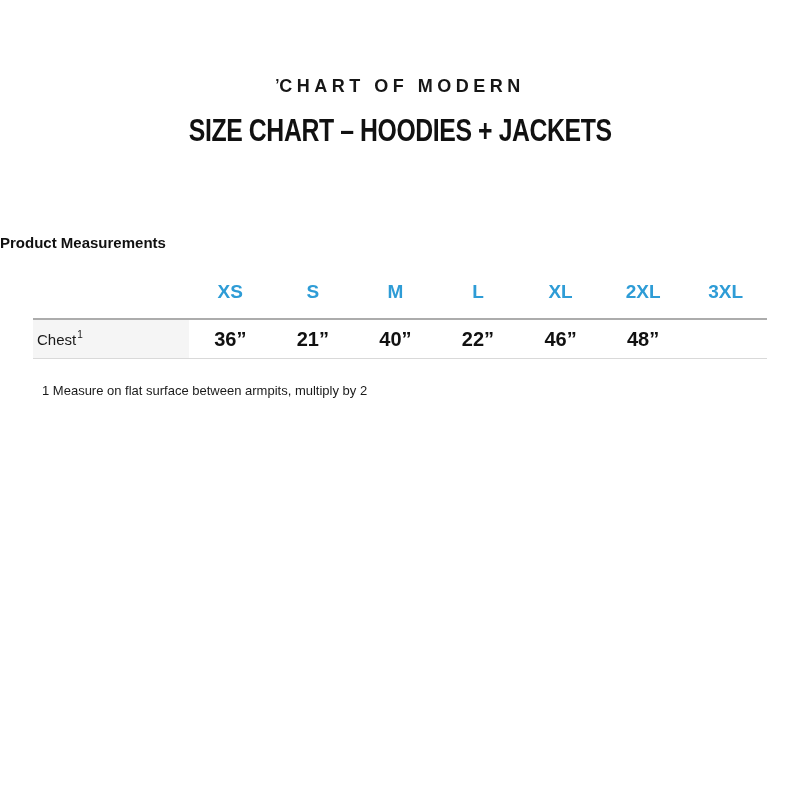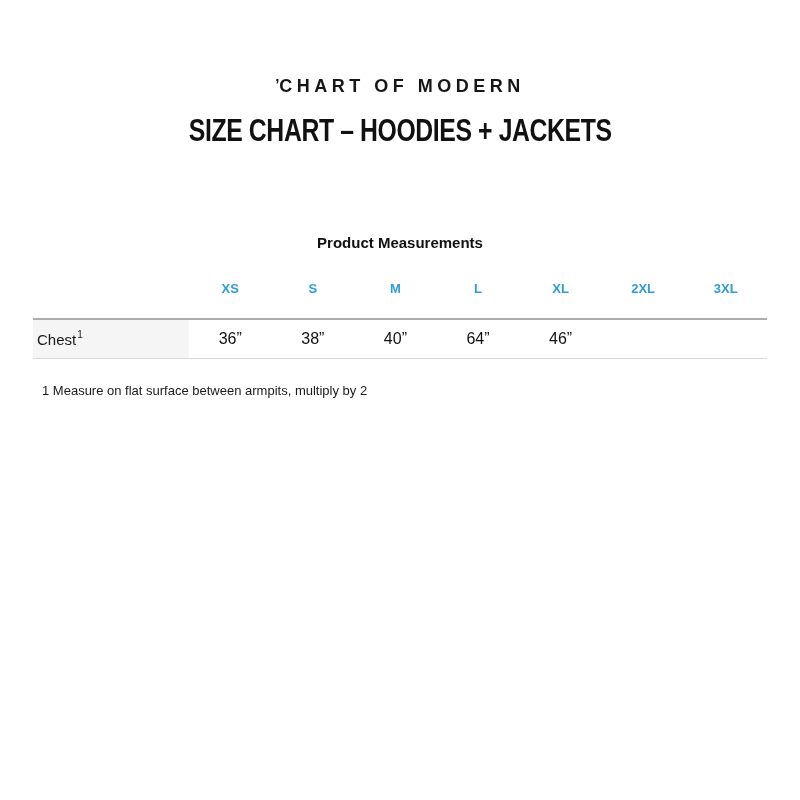--- a/index.html
+++ b/index.html
@@ -32,54 +32,54 @@
     text-align: center; color: #111;
   }
   .title-inner {
     display: inline-block; white-space: nowrap;
     font-size: 31px; font-weight: 600; letter-spacing: -0.5px;
     transform: scaleX(0.8); transform-origin: 50% 50%;
   }
 
   .section-heading {
     position: absolute; top: 234px; left: 0; width: 800px;
-    text-align: center;
+    text-align: left;
     font-size: 15px; font-weight: 600; color: #111;
   }
 
   .size-table { position: absolute; top: 278px; left: 33px; width: 734px; }
   .header-row {
     display: grid; grid-template-columns: 156px repeat(7, 1fr);
     height: 40px; align-items: start; padding-top: 3px;
   }
   .col-header {
     text-align: center;
     color: var(--accent);
-    font-size: 13px; font-weight: 700;
+    font-size: 19px; font-weight: 700;
   }
   .data-row {
     display: grid; grid-template-columns: 156px repeat(7, 1fr);
     height: 41px; align-items: stretch;
     border-top: 2px solid #acacac;
     border-bottom: 1px solid #d9d9d9;
   }
   .row-label {
     background: #f5f5f5;
     display: flex; align-items: center;
     padding-left: 4px;
     font-size: 15px; font-weight: 400; color: #1a1a1a;
   }
   .row-label sup {
     font-size: 10px; line-height: 1;
     transform: translateY(-4px);
     margin-left: 1px;
   }
   .cell {
     display: flex; align-items: center; justify-content: center;
-    font-size: 16px; font-weight: 400; color: #111;
+    font-size: 20px; font-weight: 700; color: #111;
   }
 
   .footnote {
     position: absolute; top: 383px; left: 42px;
     font-size: 13px; font-weight: 400; color: #1a1a1a; text-align: right;
   }
 
   .bottom-note {
     position: absolute; top: 695px; left: 0; width: 800px;
     text-align: center;
@@ -113,24 +113,25 @@
       <div class="col-header">2XL</div>
       <div class="col-header">3XL</div>
     </div>
 
     <div class="data-row">
       <div class="row-label">
         <span>Chest</span>
           <sup>1</sup>
       </div>
       <div class="cell">36”</div>
-      <div class="cell">38”</div>
+      <div class="cell">21”</div>
       <div class="cell">40”</div>
-      <div class="cell">64”</div>
+      <div class="cell">22”</div>
       <div class="cell">46”</div>
+      <div class="cell">48”</div>
     </div>
 
   </div>
 
   <div class="footnote">1 Measure on flat surface between armpits, multiply by 2</div>
 
 
 </div>
 
 </body></html>

